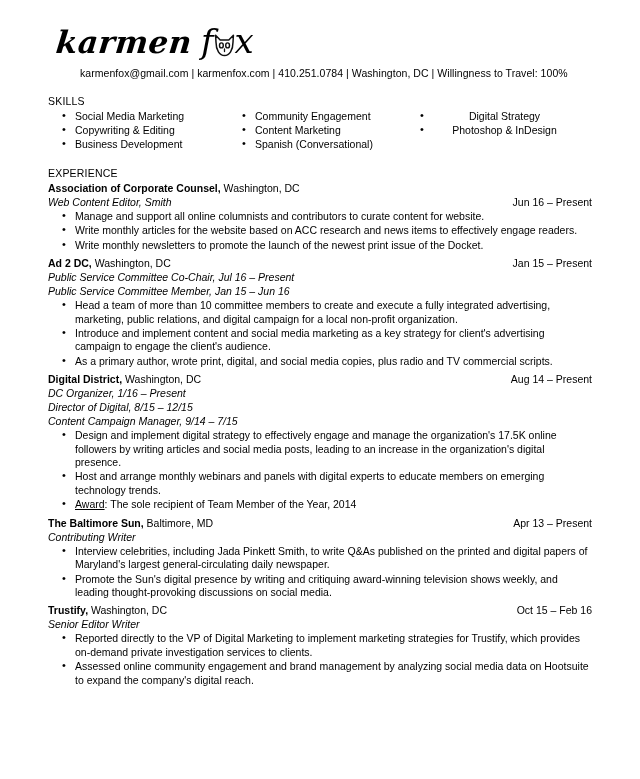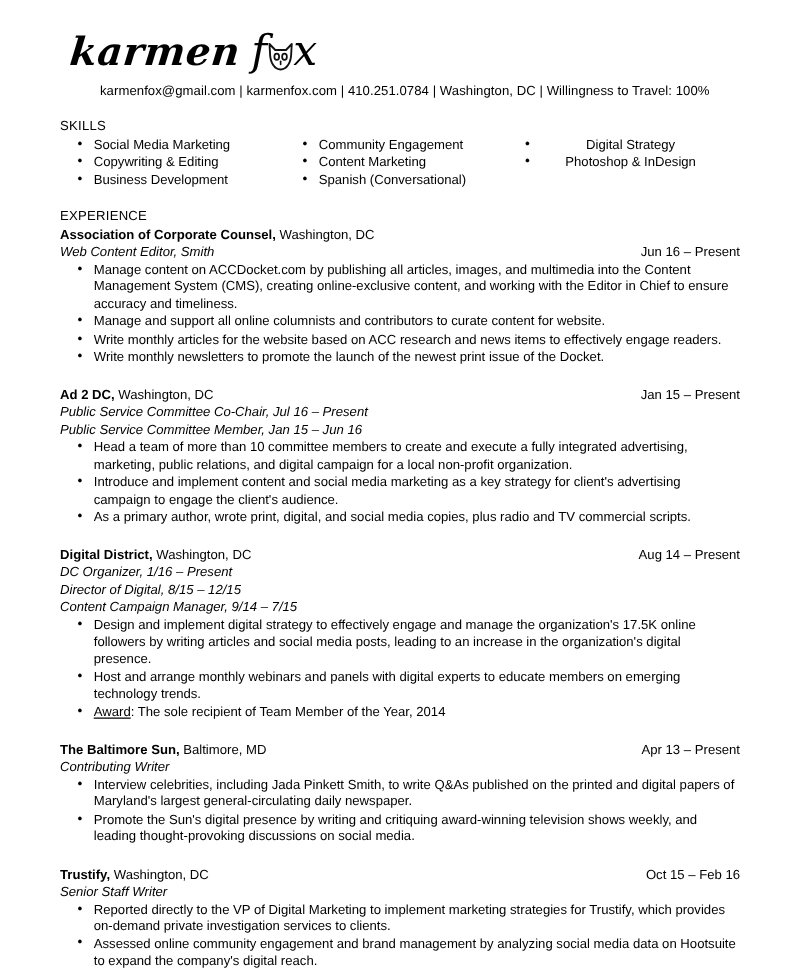--- a/index.html
+++ b/index.html
@@ -104,21 +104,21 @@
   .skill-item::before {
     content: "\2022";
     position: absolute;
     left: 14px;
     top: -1px;
     font-size: 11px;
   }
 
   
   .job { margin-top: 0px; }
-  .job.spaced { margin-top: 16px; }
+  .job.spaced { margin-top: 4px; }
   .job-head {
     display: flex;
     justify-content: space-between;
     align-items: center;
     font-size: 10.5px;
     line-height: 14px;
   }
   .job-org { font-weight: bold; }
   .job-loc { font-weight: normal; }
   .job-date { font-size: 10.5px; white-space: nowrap; }
@@ -200,21 +200,20 @@
         <div class="job">
           <div class="job-head">
             <div><span class="job-org">Association of Corporate Counsel,</span><span class="job-loc"> Washington, DC</span></div>
             <div class="job-date"></div>
           </div>
           <div class="job-role">
             <span>Web Content Editor, Smith</span>
             <span class="role-right">Jun 16 – Present</span>
           </div>
           <ul class="bullets">
-            <li>Manage content on ACCDocket.com by publishing all articles, images, and multimedia into the Content Management System (CMS), creating online-exclusive content, and working with the Editor in Chief to ensure accuracy and timeliness.</li>
             <li>Manage and support all online columnists and contributors to curate content for website.</li>
             <li>Write monthly articles for the website based on ACC research and news items to effectively engage readers.</li>
             <li>Write monthly newsletters to promote the launch of the newest print issue of the Docket.</li>
           </ul>
         </div>
         <div class="job spaced">
           <div class="job-head">
             <div><span class="job-org">Ad 2 DC,</span><span class="job-loc"> Washington, DC</span></div>
             <div class="job-date">Jan 15 – Present</div>
           </div>
@@ -268,21 +267,21 @@
             <li>Interview celebrities, including Jada Pinkett Smith, to write Q&amp;As published on the printed and digital papers of Maryland's largest general-circulating daily newspaper.</li>
             <li>Promote the Sun's digital presence by writing and critiquing award-winning television shows weekly, and leading thought-provoking discussions on social media.</li>
           </ul>
         </div>
         <div class="job spaced">
           <div class="job-head">
             <div><span class="job-org">Trustify,</span><span class="job-loc"> Washington, DC</span></div>
             <div class="job-date">Oct 15 – Feb 16</div>
           </div>
           <div class="job-role">
-            <span>Senior Staff Writer</span>
+            <span>Senior Editor Writer</span>
             <span class="role-right"></span>
           </div>
           <ul class="bullets">
             <li>Reported directly to the VP of Digital Marketing to implement marketing strategies for Trustify, which provides on-demand private investigation services to clients.</li>
             <li>Assessed online community engagement and brand management by analyzing social media data on Hootsuite to expand the company's digital reach.</li>
           </ul>
         </div>
       </div>
 
   </div>

